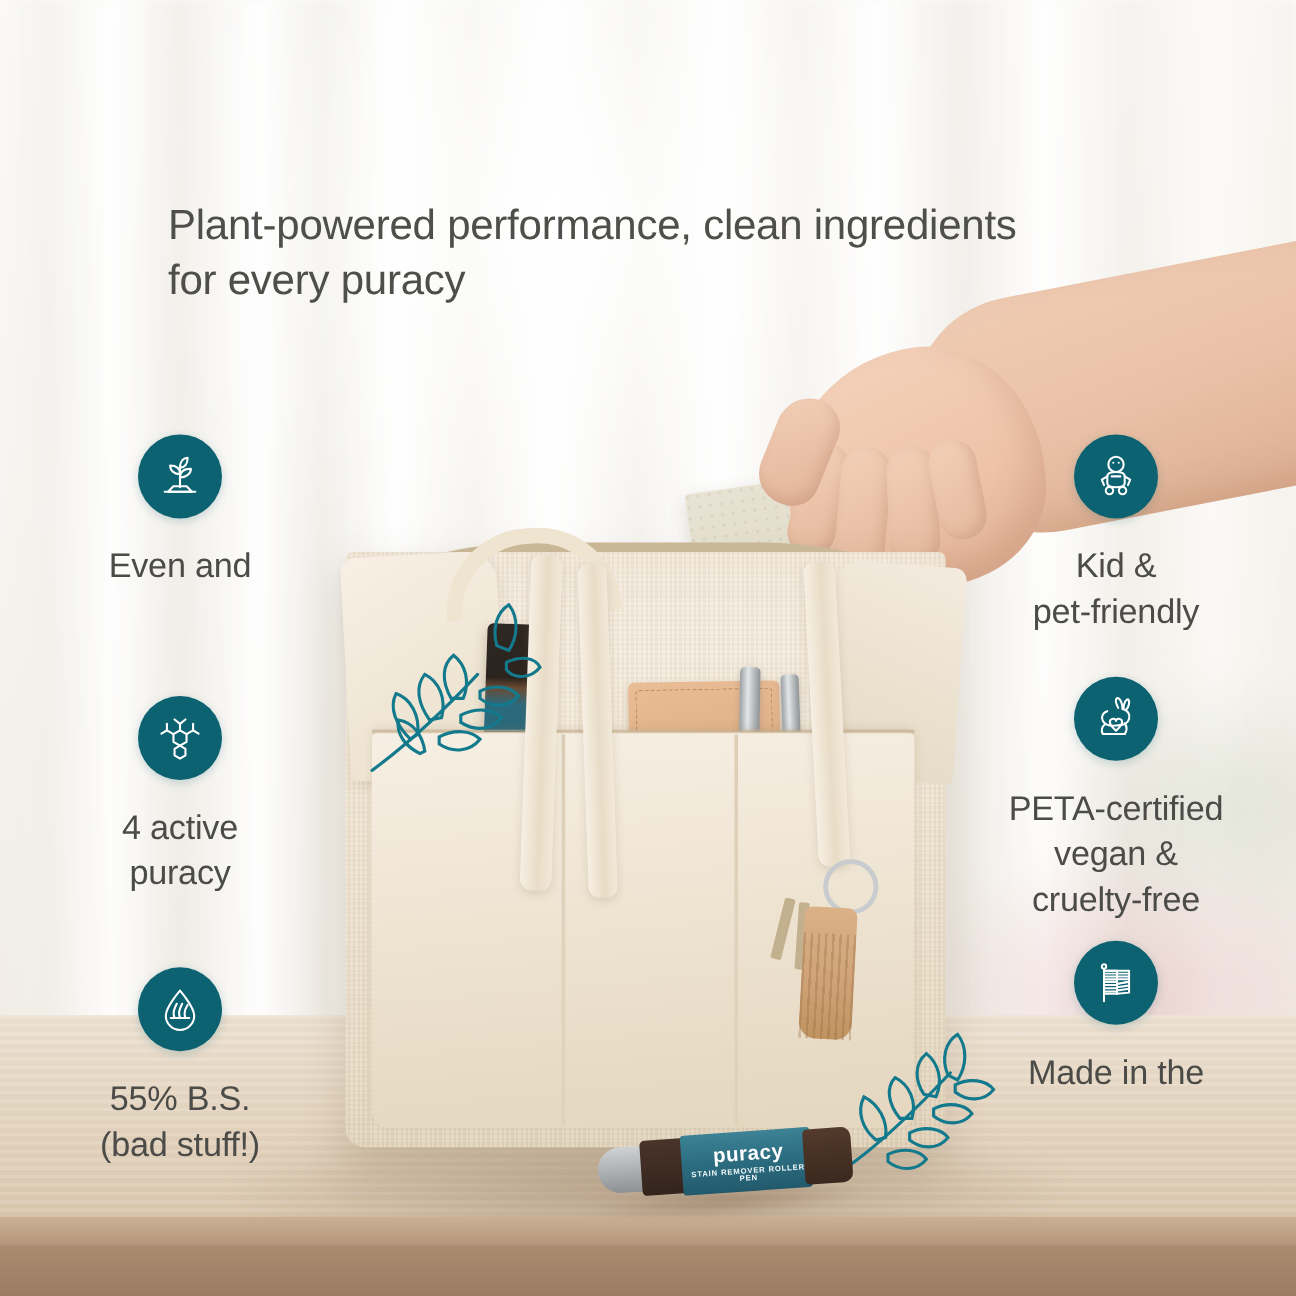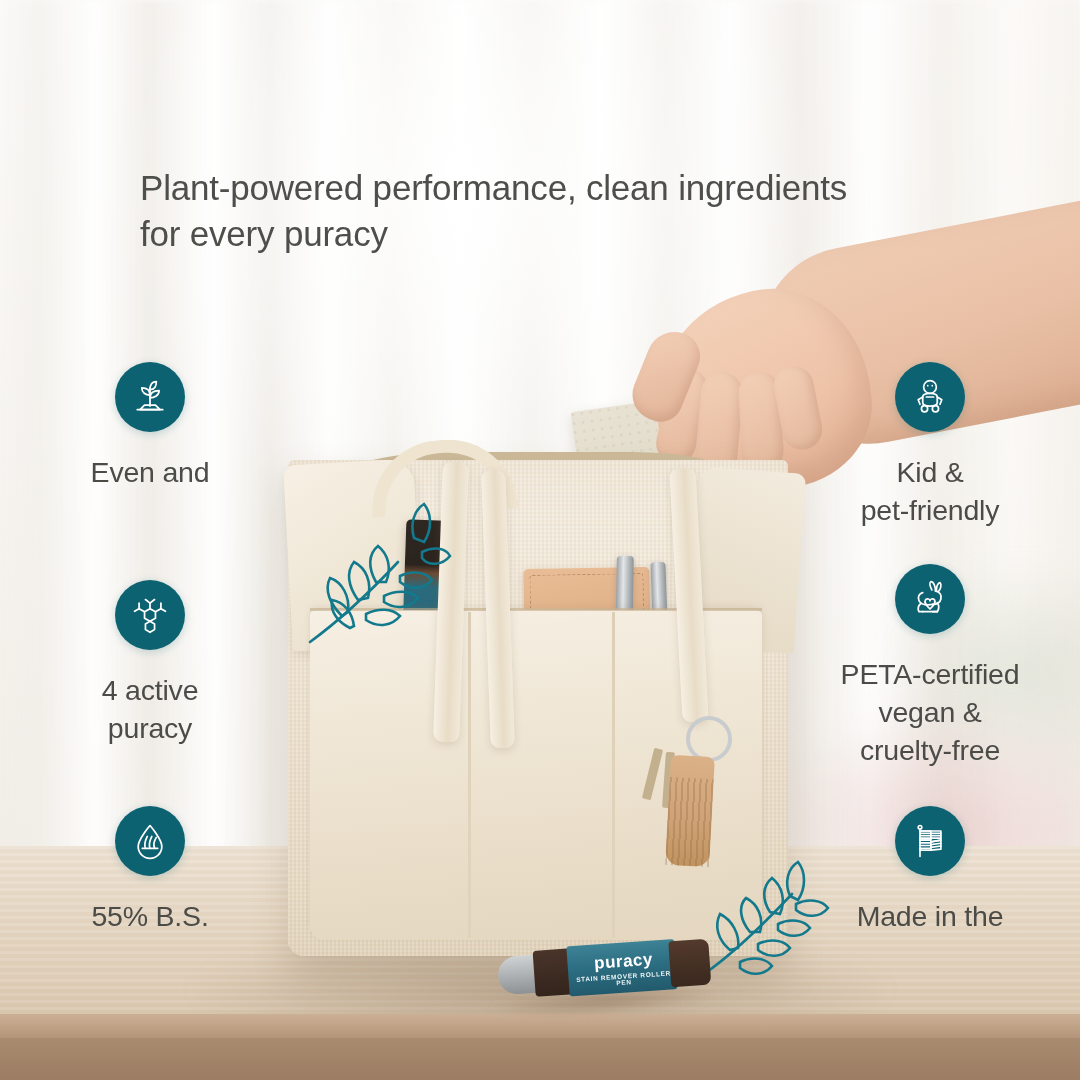--- a/index.html
+++ b/index.html
@@ -292,21 +292,21 @@
   .feat .flabel{
     font-size:28.5px;line-height:1.33;color:#4b4b48;font-weight:400;
     letter-spacing:-.2px;
   }
 
   .L1{left:10px;top:362px;}
   .L2{left:10px;top:580px;}
   .L3{left:10px;top:806px;}
   .R1{left:790px;top:362px;}
   .R2{left:790px;top:564px;}
-  .R3{left:790px;top:806px;}
+  .R3{left:790px;top:784px;}
 </style>
 </head>
 <body>
 
 <div id="stage">
 
   <div class="bg-wall"></div>
   <div class="curtain"></div>
   <div class="glow"></div>
   <div class="green-blur"></div>
@@ -440,20 +440,21 @@
       <svg viewBox="0 0 44 44" width="40" height="40" fill="none" stroke="#ffffff" stroke-width="1.9" stroke-linecap="round" stroke-linejoin="round">
         <path d="M22 5 C22 5 9 20 9 28 C9 35.2 14.8 41 22 41 C29.2 41 35 35.2 35 28 C35 20 22 5 22 5 Z"></path>
         <path d="M13.5 30 H30.5"></path>
         <path d="M17 30 C15 25 17 21 19 17"></path>
         <path d="M22 30 C20 25 22 21 24 17"></path>
         <path d="M27 30 C25 25 27 21 29 18"></path>
       </svg>
     </div>
     <div class="flabel">
       <div>55% B.S.</div>
+      <div>(bad stuff!)</div>
     </div>
   </div>
 
   <div class="feat R1">
     <div class="badge">
       <svg viewBox="0 0 44 44" width="40" height="40" fill="none" stroke="#ffffff" stroke-width="1.9" stroke-linecap="round" stroke-linejoin="round">
         <circle cx="22" cy="11" r="7"></circle>
         <path d="M19.5 9.5 h.01 M24.5 9.5 h.01"></path>
         <path d="M14 22 C14 19.5 16.5 18 22 18 C27.5 18 30 19.5 30 22 V28 C30 30.5 27 32 22 32 C17 32 14 30.5 14 28 Z"></path>
         <path d="M18 22 H26"></path>

